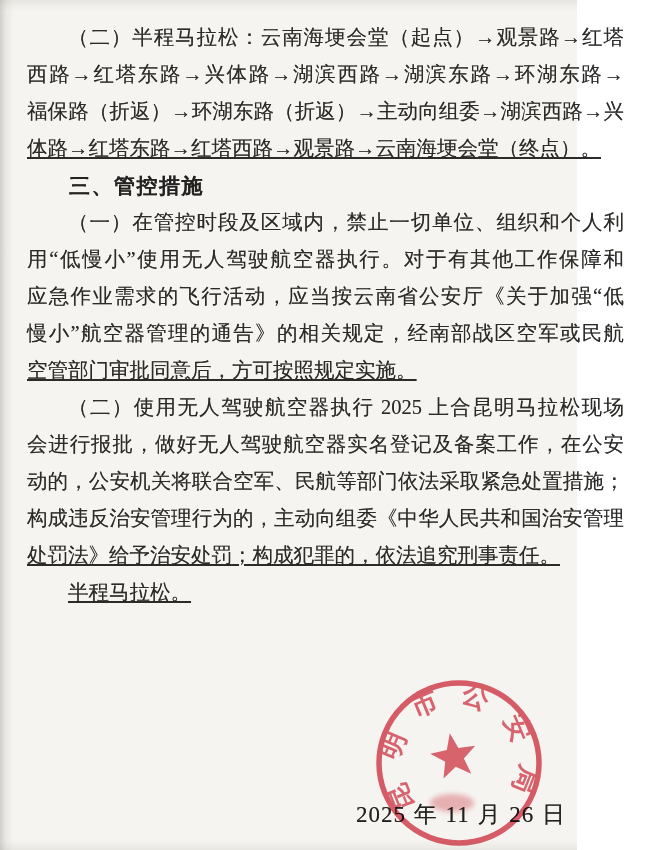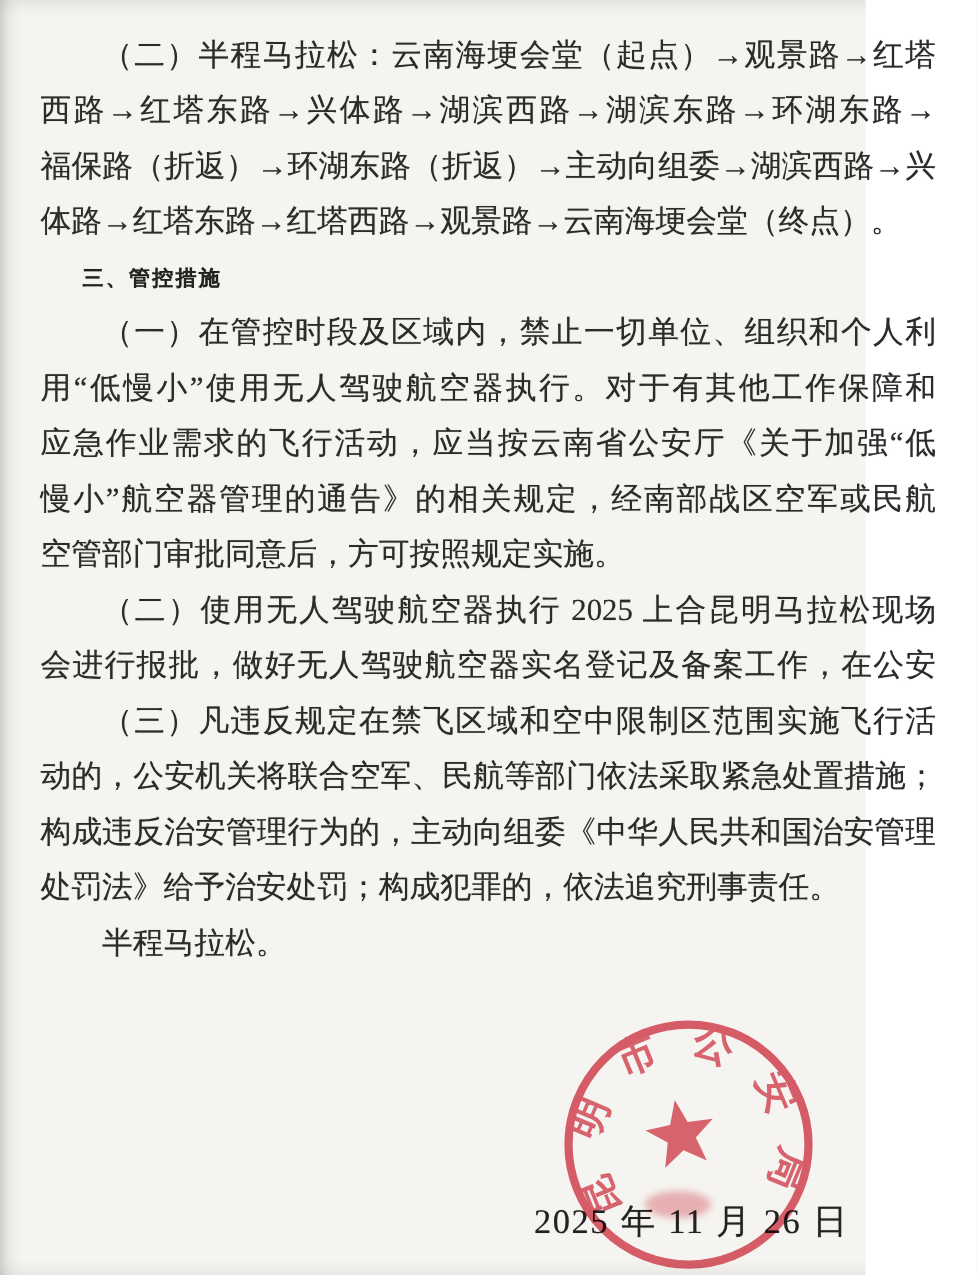--- a/index.html
+++ b/index.html
@@ -17,26 +17,26 @@
   .body-text{
     position:absolute;left:27px;top:19px;width:597px;
     font-size:20.5px;
   }
   .line{
     height:37px;line-height:37px;
     text-align:justify;text-align-last:justify;
     text-shadow:0 0 .5px rgba(45,44,42,.55);
     white-space:normal;
   }
-  .line.end{text-align-last:left;}
+  .line.end{text-align-last:left;text-decoration:underline;}
   .line.indent{text-indent:2em;}
   .line.tight{letter-spacing:-0.55px;}
   .line.heading{
     font-family:"Liberation Sans","DejaVu Sans",sans-serif;
-    font-weight:700;font-size:14px;letter-spacing:1.5px;
+    font-weight:700;font-size:21px;letter-spacing:1.5px;
     text-align-last:left;color:#232220;
   }
   .issue-date{
     position:absolute;left:356px;top:799px;
     font-size:23px;letter-spacing:1px;word-spacing:1px;
     color:#232220;z-index:1;
     text-shadow:0 0 .5px rgba(45,44,42,.55);
     white-space:nowrap;
   }
   .seal{
@@ -59,21 +59,20 @@
     <div class="line">福保路（折返）→环湖东路（折返）→主动向组委→湖滨西路→兴</div>
     <div class="line end">体路→红塔东路→红塔西路→观景路→云南海埂会堂（终点）。</div>
     <div class="line indent heading">三、管控措施</div>
     <div class="line indent">（一）在管控时段及区域内，禁止一切单位、组织和个人利</div>
     <div class="line">用“低慢小”使用无人驾驶航空器执行。对于有其他工作保障和</div>
     <div class="line">应急作业需求的飞行活动，应当按云南省公安厅《关于加强“低</div>
     <div class="line">慢小”航空器管理的通告》的相关规定，经南部战区空军或民航</div>
     <div class="line end">空管部门审批同意后，方可按照规定实施。</div>
     <div class="line indent">（二）使用无人驾驶航空器执行 2025 上合昆明马拉松现场</div>
     <div class="line">会进行报批，做好无人驾驶航空器实名登记及备案工作，在公安</div>
-    <div class="line indent">（三）凡违反规定在禁飞区域和空中限制区范围实施飞行活</div>
     <div class="line tight">动的，公安机关将联合空军、民航等部门依法采取紧急处置措施；</div>
     <div class="line">构成违反治安管理行为的，主动向组委《中华人民共和国治安管理</div>
     <div class="line end">处罚法》给予治安处罚；构成犯罪的，依法追究刑事责任。</div>
     <div class="line indent end">半程马拉松。</div>
   </div>
 
   <div class="issue-date">2025 年 11 月 26 日</div>
 
   <svg class="seal" viewBox="0 0 170 170" xmlns="http://www.w3.org/2000/svg">
     <defs>

